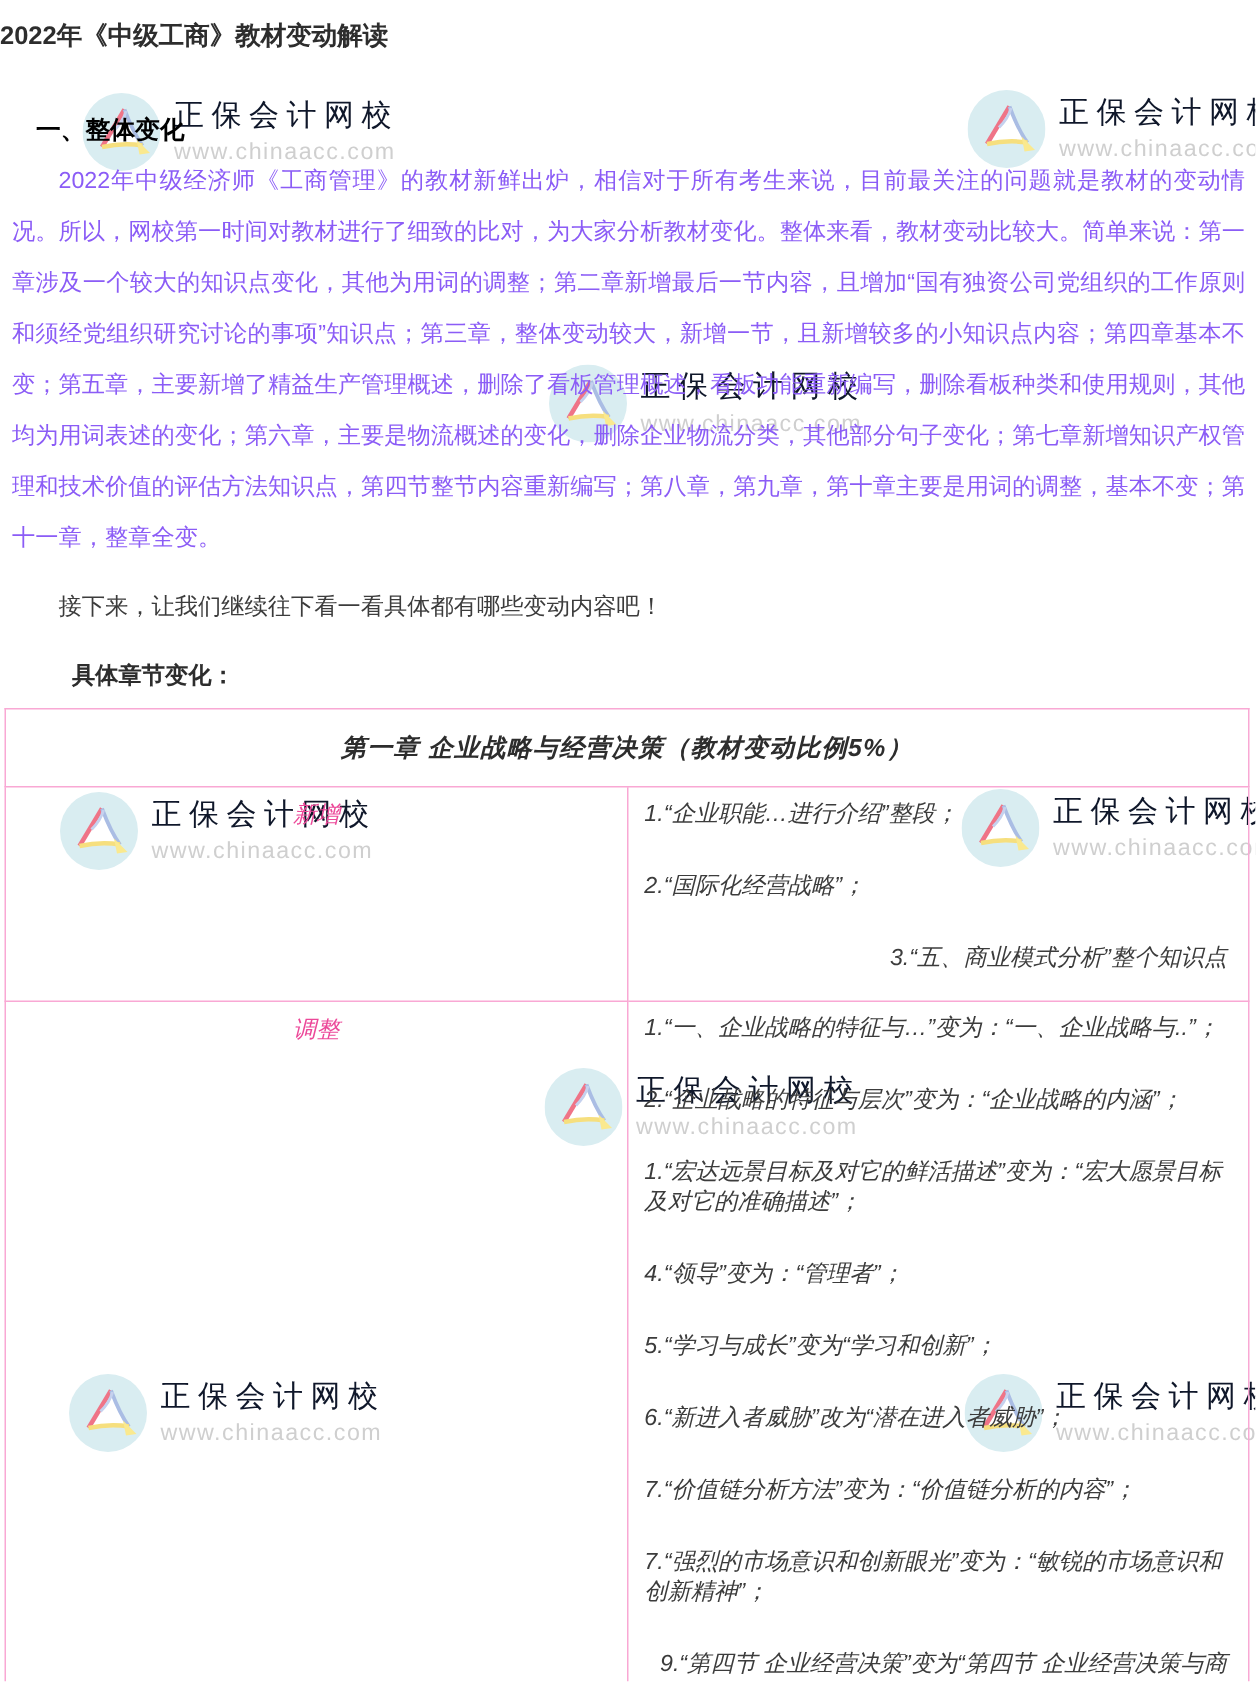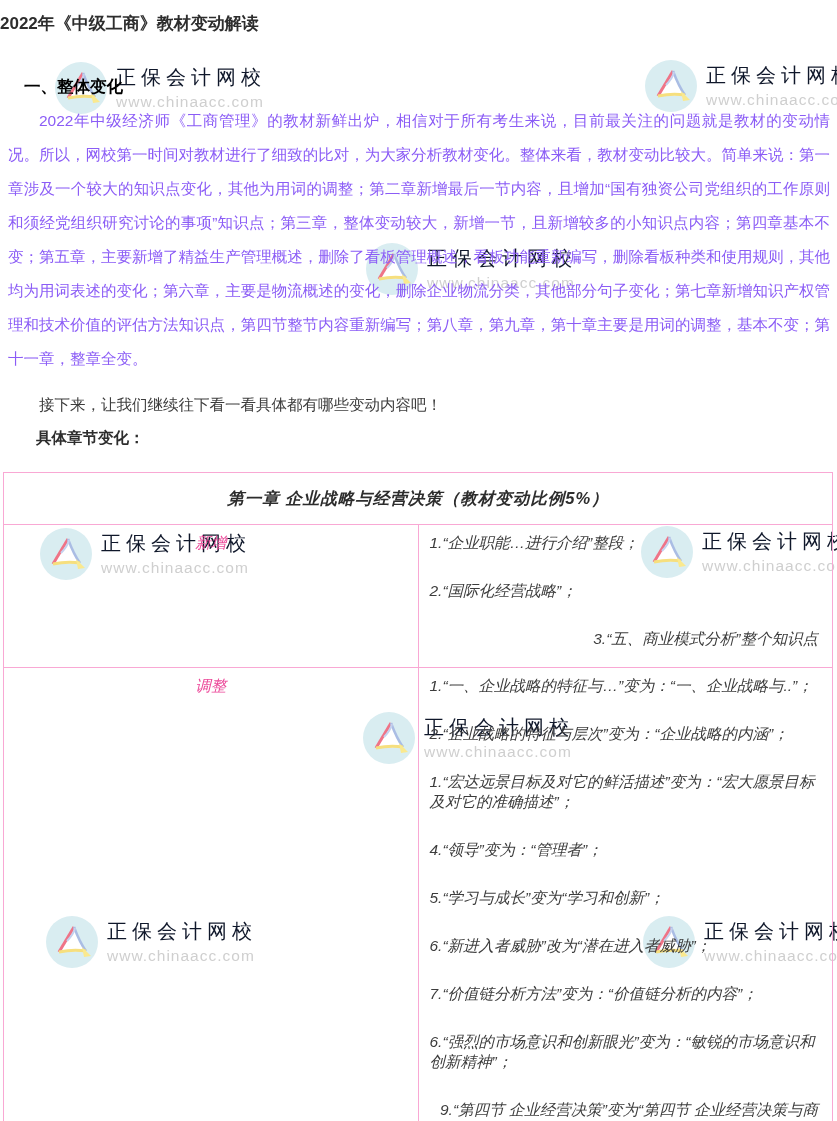--- a/index.html
+++ b/index.html
@@ -42,21 +42,21 @@
     font-size:15.5px; line-height:34px;
     text-align:justify; text-indent:31px;
     color:#8b5cf6; z-index:1;
   }
   .para2 {
     position:absolute; top:394px; left:8px; width:822px; margin:0;
     font-size:15.5px; line-height:22px; text-indent:31px;
     color:#3c3c3c; z-index:1;
   }
   .subheading {
-    position:absolute; top:428px; left:36px; margin:0;
+    position:absolute; top:428px; left:36px; margin:12px;
     font-size:15.5px; font-weight:bold; color:#2d2d2d;
     z-index:1;
   }
 
   
   .change-table {
     position:absolute; top:472px; left:3px;
     width:830px;
     border-collapse:collapse; table-layout:fixed;
     background:transparent;
@@ -246,21 +246,21 @@
       <tr>
         <td class="label-cell">调整</td>
         <td class="content-cell">
           <div class="cell-item">1.“一、企业战略的特征与…”变为：“一、企业战略与..”；</div>
           <div class="cell-item">2.“企业战略的特征与层次”变为：“企业战略的内涵”；</div>
           <div class="cell-item">1.“宏达远景目标及对它的鲜活描述”变为：“宏大愿景目标及对它的准确描述”；</div>
           <div class="cell-item">4.“领导”变为：“管理者”；</div>
           <div class="cell-item">5.“学习与成长”变为“学习和创新”；</div>
           <div class="cell-item">6.“新进入者威胁”改为“潜在进入者威胁”；</div>
           <div class="cell-item">7.“价值链分析方法”变为：“价值链分析的内容”；</div>
-          <div class="cell-item">6.“强烈的市场意识和创新眼光”变为：“敏锐的市场意识和创新精神”；</div>
+          <div class="cell-item">7.“强烈的市场意识和创新眼光”变为：“敏锐的市场意识和创新精神”；</div>
           <div class="cell-item">9.“第四节 企业经营决策”变为“第四节 企业经营决策与商业模式分析”；</div>
 
         </td>
       </tr>
     </tbody>
   </table>
 
 </div>
 
 </body></html>

